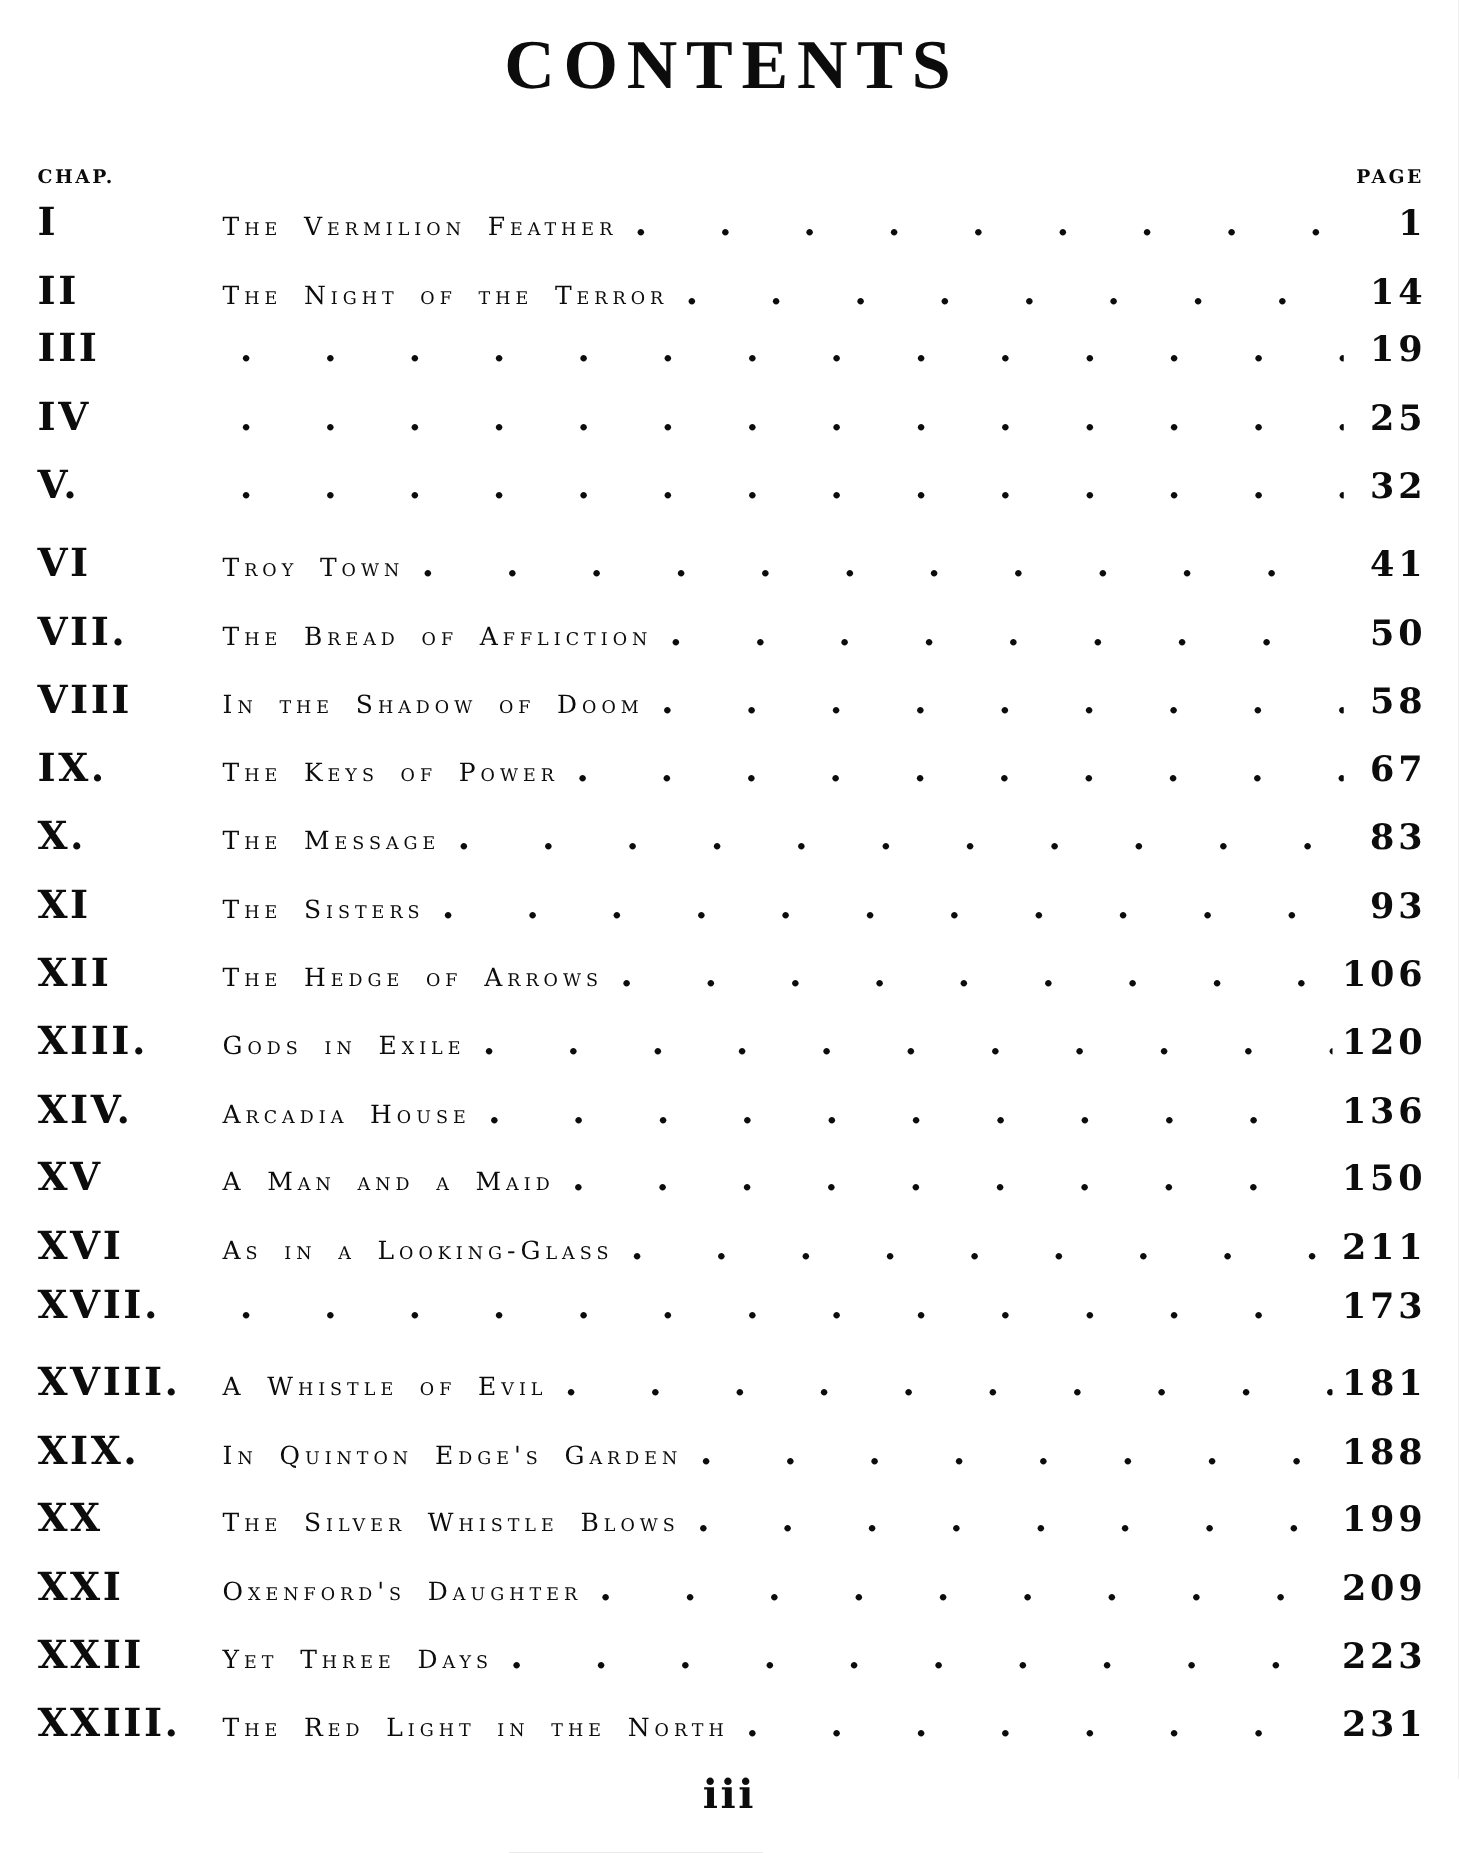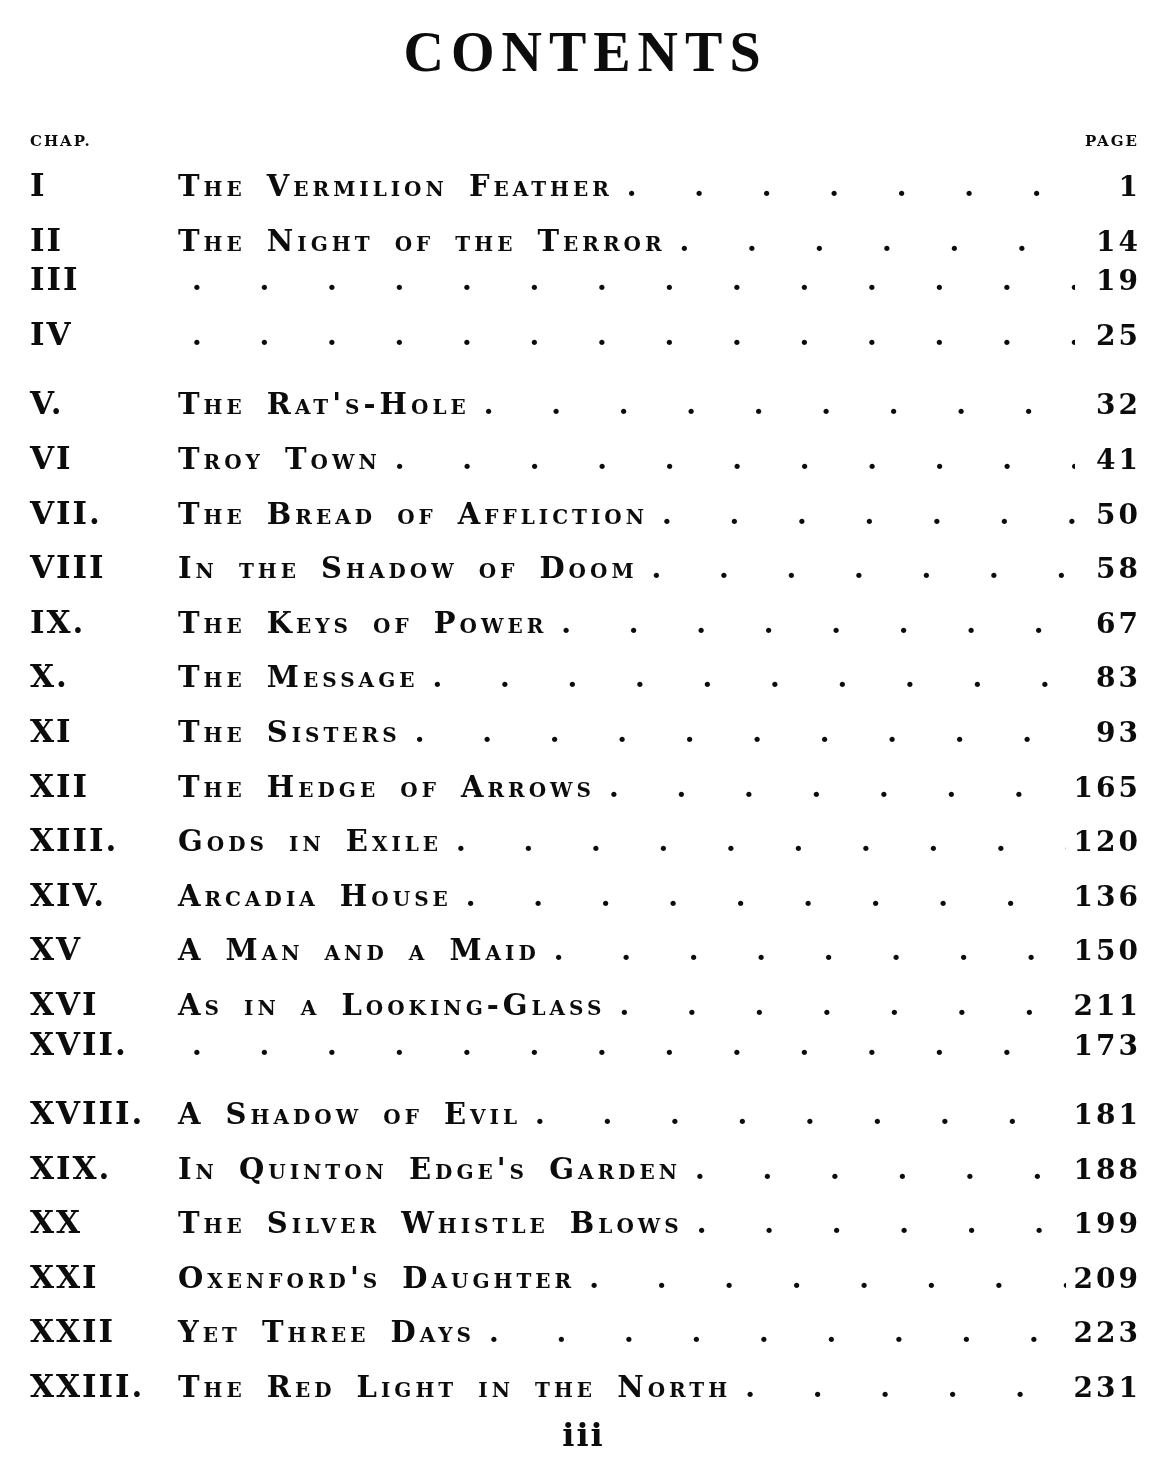--- a/index.html
+++ b/index.html
@@ -47,22 +47,22 @@
 
   .chap {
     flex: 0 0 148px;
     font-size: 31px;
     font-weight: bold;
     letter-spacing: 2px;
   }
 
   .t {
     flex: 0 0 auto;
-    font-size: 29px;
-    font-weight: bold;
+    font-size: 20px;
+    font-weight: normal;
     font-variant: small-caps;
     font-variant-caps: small-caps;
     letter-spacing: 4px;
     word-spacing: 7px;
     white-space: nowrap;
     margin-top: 17px;
   }
 
   .leader {
     flex: 1 1 auto;
@@ -131,21 +131,20 @@
   </div>
 
   <div class="row">
     <span class="chap">IV</span>
     <span class="leader"></span>
     <span class="pg">25</span>
   </div>
 
   <div class="row">
     <span class="chap">V.</span>
-    <span class="t">The Rat's-Hole</span>
     <span class="leader"></span>
     <span class="pg">32</span>
   </div>
 
   <div class="row">
     <span class="chap">VI</span>
     <span class="t">Troy Town</span>
     <span class="leader"></span>
     <span class="pg">41</span>
   </div>
@@ -182,21 +181,21 @@
     <span class="chap">XI</span>
     <span class="t">The Sisters</span>
     <span class="leader"></span>
     <span class="pg">93</span>
   </div>
 
   <div class="row">
     <span class="chap">XII</span>
     <span class="t">The Hedge of Arrows</span>
     <span class="leader"></span>
-    <span class="pg">165</span>
+    <span class="pg">106</span>
   </div>
 
   <div class="row">
     <span class="chap">XIII.</span>
     <span class="t">Gods in Exile</span>
     <span class="leader"></span>
     <span class="pg">120</span>
   </div>
 
   <div class="row">
@@ -221,21 +220,21 @@
   </div>
 
   <div class="row">
     <span class="chap">XVII.</span>
     <span class="leader"></span>
     <span class="pg">173</span>
   </div>
 
   <div class="row">
     <span class="chap">XVIII.</span>
-    <span class="t">A Shadow of Evil</span>
+    <span class="t">A Whistle of Evil</span>
     <span class="leader"></span>
     <span class="pg">181</span>
   </div>
 
   <div class="row">
     <span class="chap">XIX.</span>
     <span class="t">In Quinton Edge's Garden</span>
     <span class="leader"></span>
     <span class="pg">188</span>
   </div>

